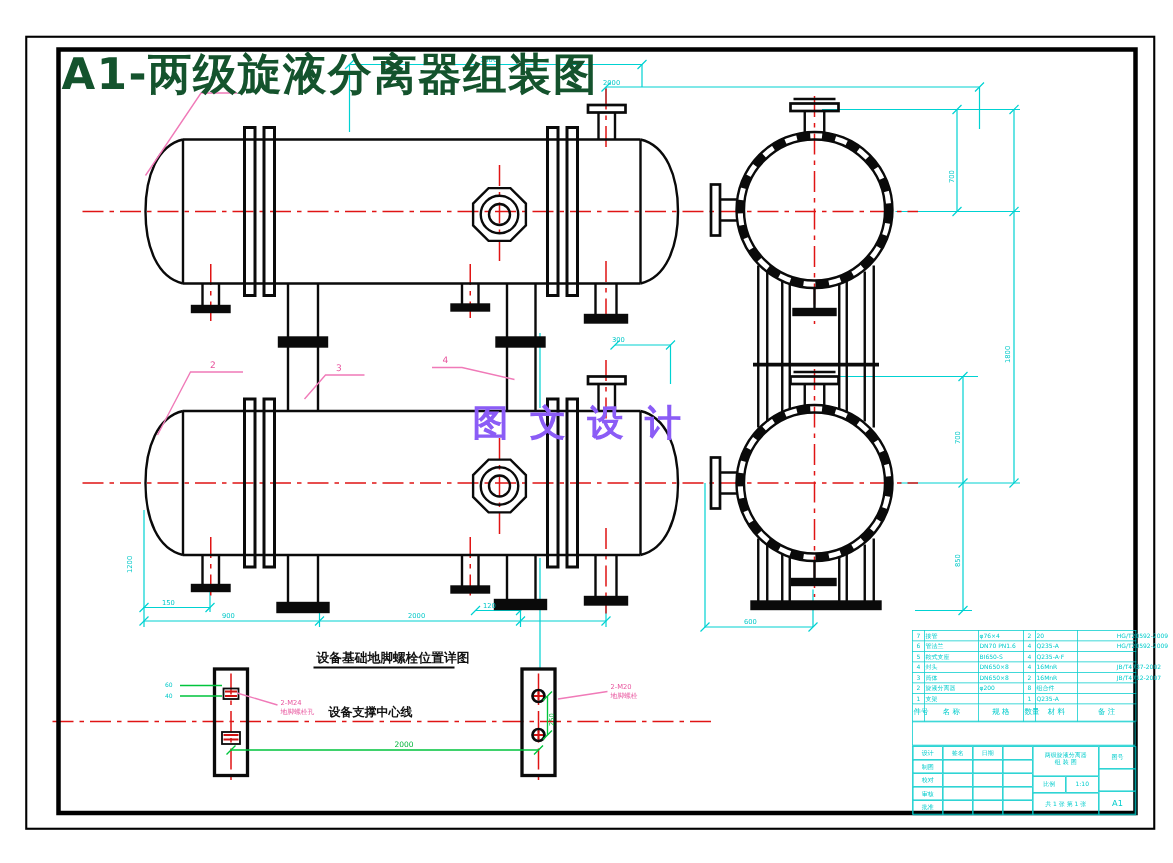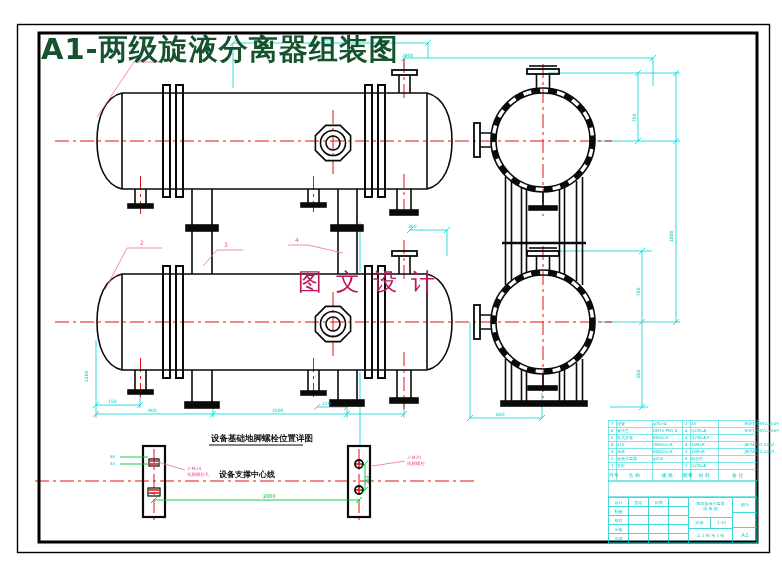--- a/index.html
+++ b/index.html
@@ -1,22 +1,22 @@
 <!DOCTYPE html>
 <html><head>
 <meta charset="utf-8">
 <style>
   html,body{margin:0;padding:0;background:#fff;}
   #page{position:relative;width:782px;height:575px;background:#fff;overflow:hidden;
         font-family:"DejaVu Sans",sans-serif;}
   #cad-svg{position:absolute;left:0;top:0;}
   #main-title{position:absolute;left:41px;top:30px;font-size:29px;font-weight:bold;
         color:#14532d;letter-spacing:1px;white-space:nowrap;}
-  #watermark{position:absolute;left:298px;top:266px;font-size:24px;font-weight:normal;
-        color:#be185d;font-family:"DejaVu Serif",serif;letter-spacing:3px;white-space:nowrap;}
+  #watermark{position:absolute;left:315px;top:266px;font-size:24px;font-weight:bold;
+        color:#8b5cf6;font-family:"DejaVu Serif",serif;letter-spacing:3px;white-space:nowrap;}
   
   #tb-wrap{position:absolute;left:608px;top:420px;width:298px;height:246px;
         transform:scale(0.5);transform-origin:0 0;color:#00cccc;}
   #bom-table{border-collapse:collapse;table-layout:fixed;width:298px;}
   #bom-table td{border:1px solid #00cccc;font-size:8px;line-height:13px;height:13px;
         padding:0 1px;white-space:nowrap;overflow:visible;color:#00cccc;}
   #bom-table tr.hdr td{height:22px;line-height:22px;font-size:10px;text-align:center;}
   #bom-table td.num{text-align:center;}
   #bom-table td.note-spill{padding-left:52px;}
   .band{box-sizing:border-box;border:1px solid #00cccc;}

